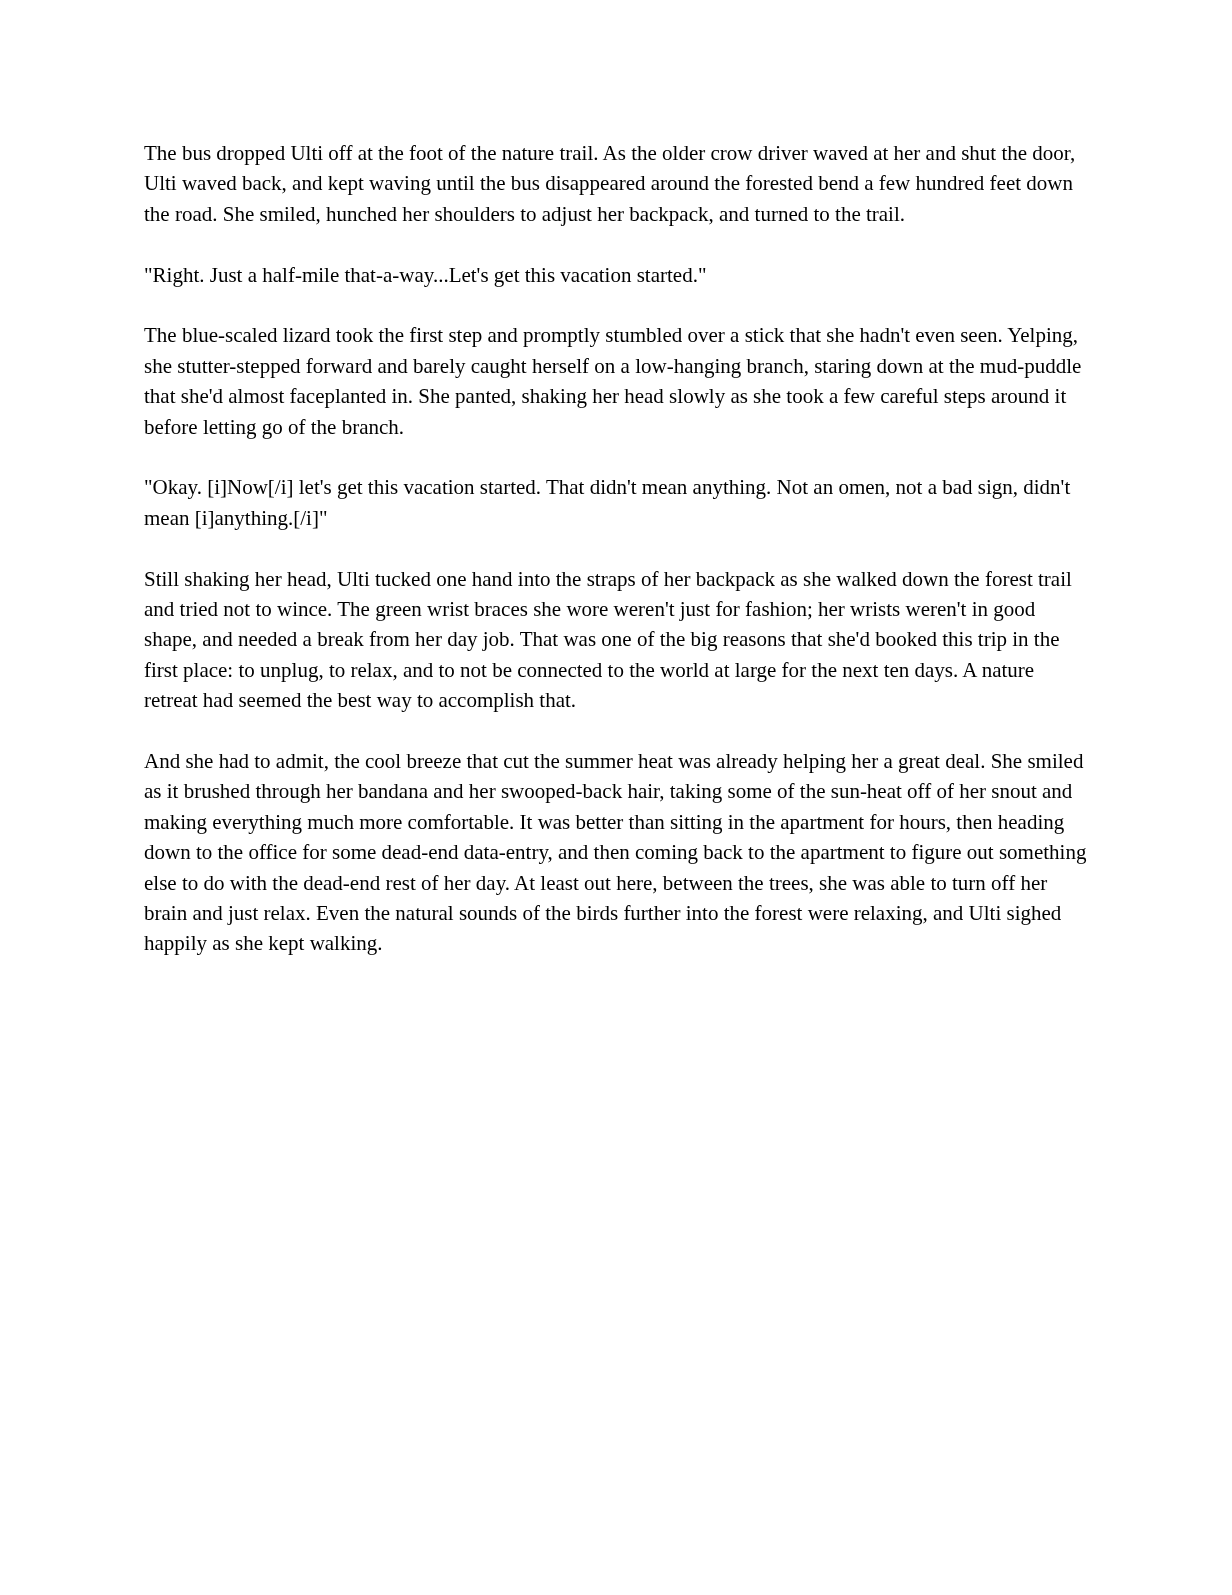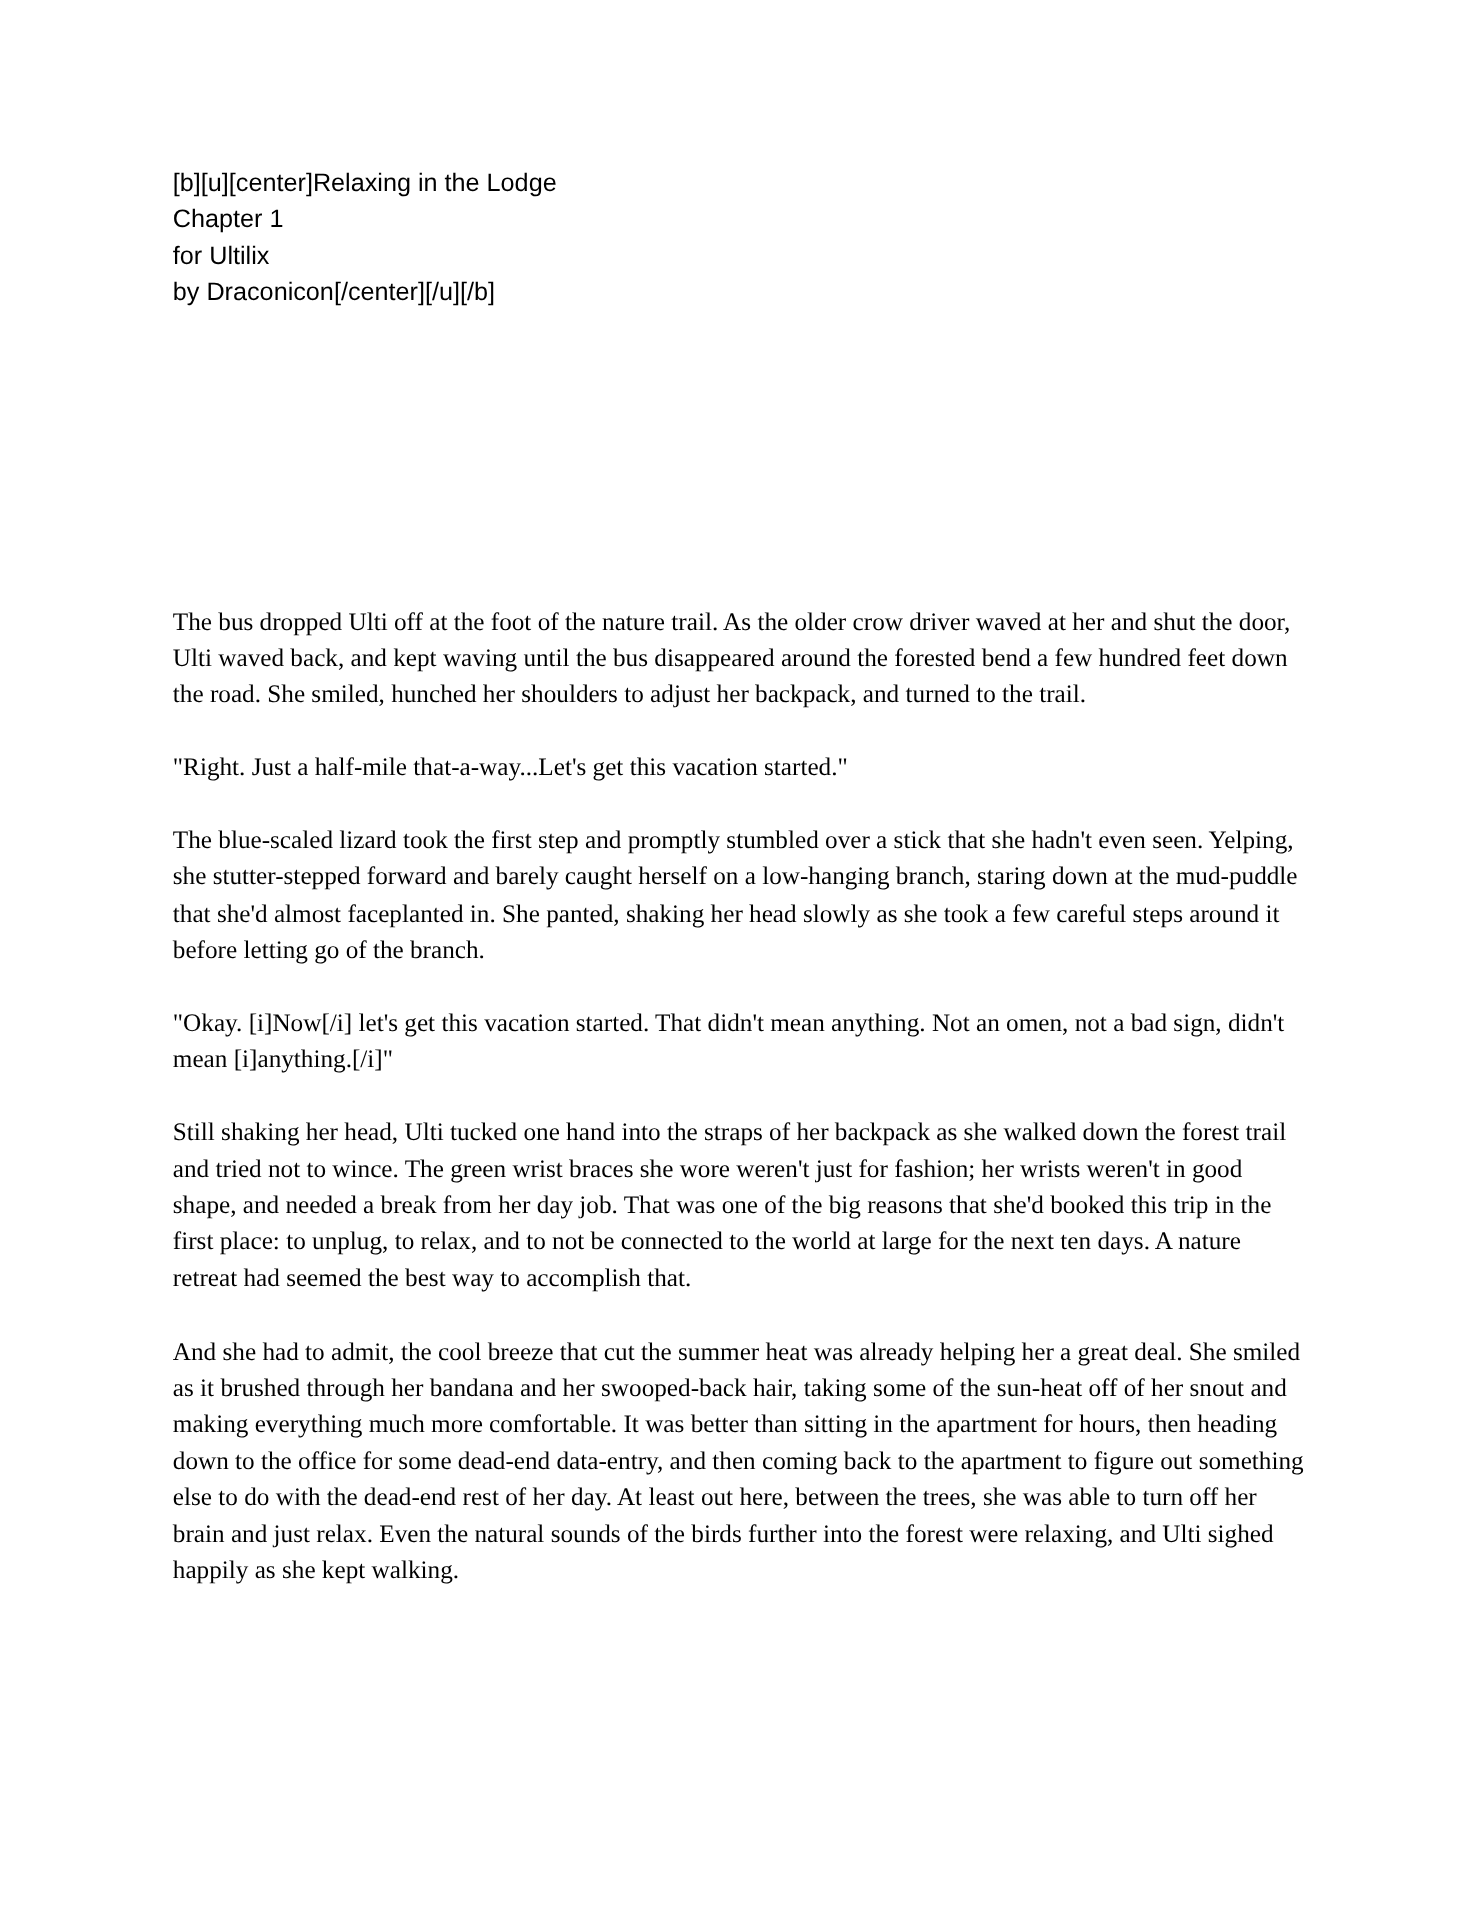--- a/index.html
+++ b/index.html
@@ -31,26 +31,20 @@
     margin: 0 0 30.4px 0; 
     white-space: pre-wrap;
     font-family: Liberation Serif, serif;
   }
 </style>
 </head>
 <body>
 
 <div class="page">
 
-  <div class="title-block">
-    <div class="title-line">[b][u][center]Relaxing in the Lodge</div>
-    <div class="title-line">Chapter 1</div>
-    <div class="title-line">for Ultilix</div>
-    <div class="title-line">by Draconicon[/center][/u][/b]</div>
-  </div>
 
   <p class="story-paragraph">The bus dropped Ulti off at the foot of the nature trail. As the older crow driver waved at her and shut the door, Ulti waved back, and kept waving until the bus disappeared around the forested bend a few hundred feet down the road. She smiled, hunched her shoulders to adjust her backpack, and turned to the trail.</p>
   <p class="story-paragraph">"Right. Just a half-mile that-a-way...Let's get this vacation started."</p>
   <p class="story-paragraph">The blue-scaled lizard took the first step and promptly stumbled over a stick that she hadn't even seen. Yelping, she stutter-stepped forward and barely caught herself on a low-hanging branch, staring down at the mud-puddle that she'd almost faceplanted in. She panted, shaking her head slowly as she took a few careful steps around it before letting go of the branch.</p>
   <p class="story-paragraph">"Okay. [i]Now[/i] let's get this vacation started. That didn't mean anything. Not an omen, not a bad sign, didn't mean [i]anything.[/i]"</p>
   <p class="story-paragraph">Still shaking her head, Ulti tucked one hand into the straps of her backpack as she walked down the forest trail and tried not to wince. The green wrist braces she wore weren't just for fashion; her wrists weren't in good shape, and needed a break from her day job. That was one of the big reasons that she'd booked this trip in the first place: to unplug, to relax, and to not be connected to the world at large for the next ten days. A nature retreat had seemed the best way to accomplish that.</p>
   <p class="story-paragraph">And she had to admit, the cool breeze that cut the summer heat was already helping her a great deal. She smiled as it brushed through her bandana and her swooped-back hair, taking some of the sun-heat off of her snout and making everything much more comfortable. It was better than sitting in the apartment for hours, then heading down to the office for some dead-end data-entry, and then coming back to the apartment to figure out something else to do with the dead-end rest of her day. At least out here, between the trees, she was able to turn off her brain and just relax. Even the natural sounds of the birds further into the forest were relaxing, and Ulti sighed happily as she kept walking.</p>
 
 </div>
 

